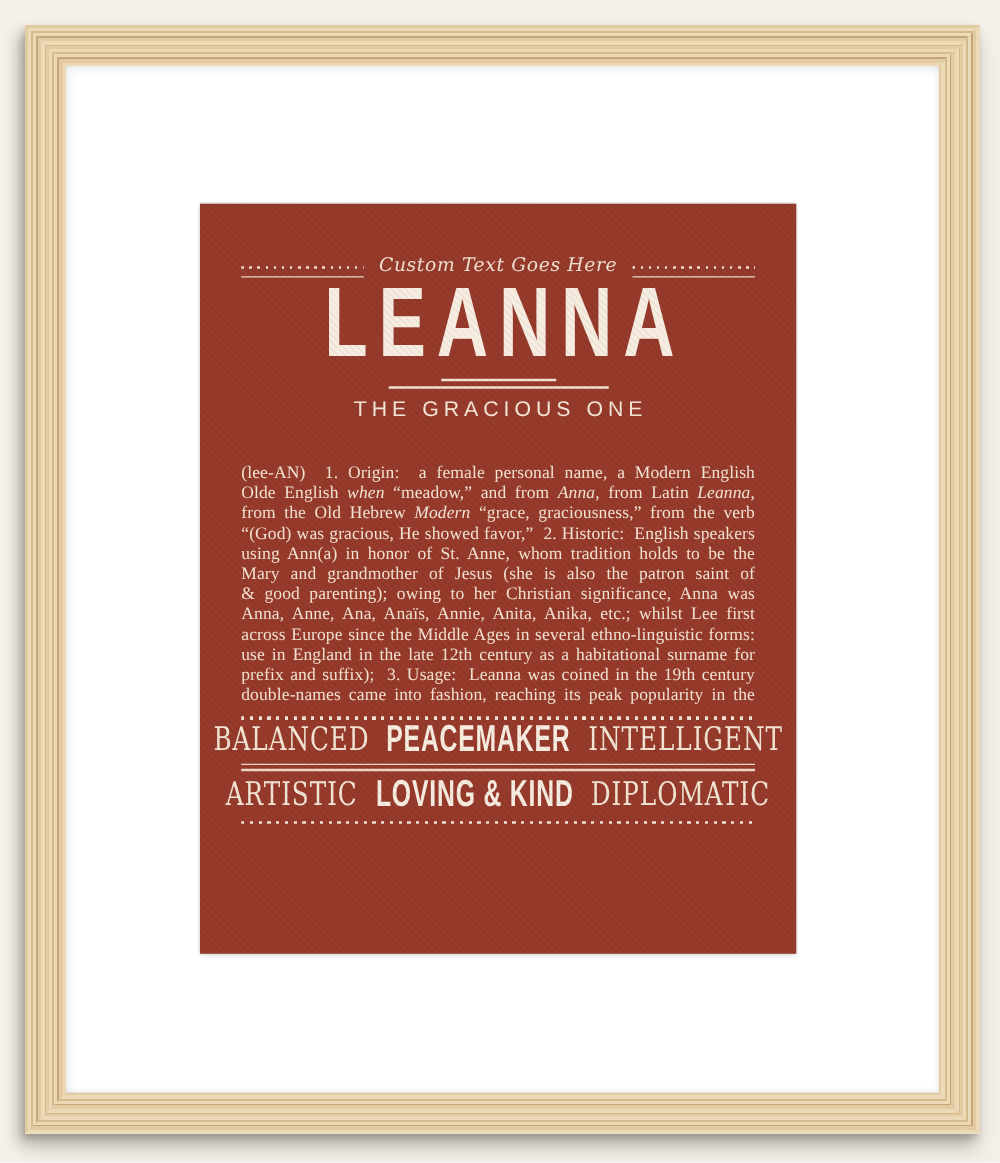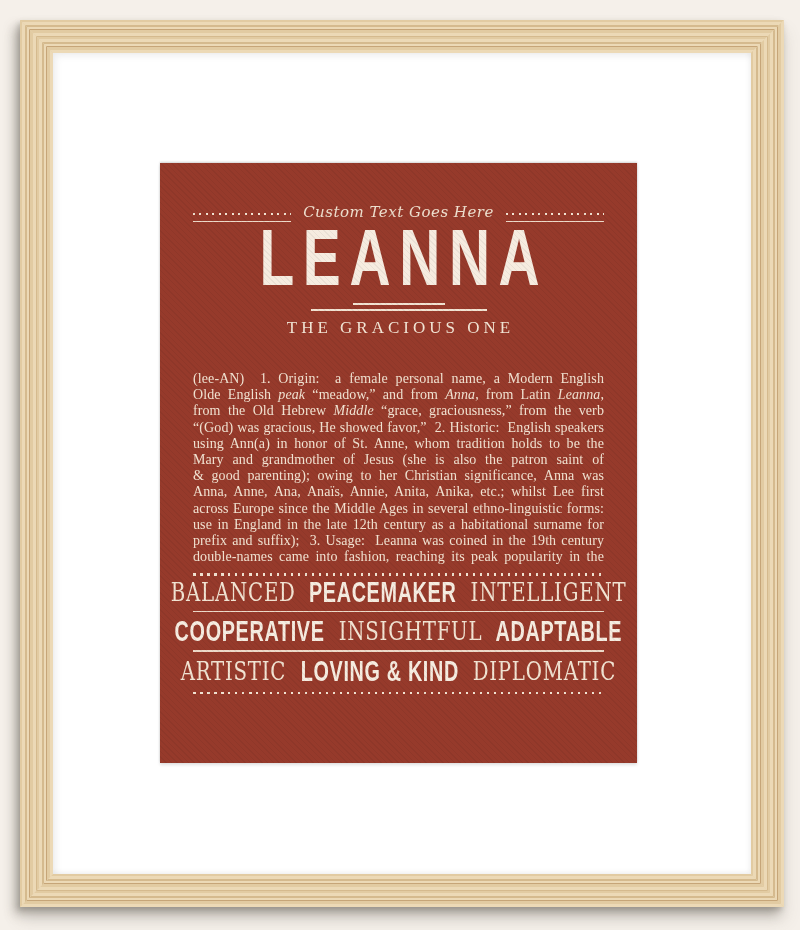--- a/index.html
+++ b/index.html
@@ -54,21 +54,21 @@
 
   .name-row{margin-top:2px;height:62px;text-align:left;overflow:visible;}
   .name-inner{display:inline-block;font-family:"Liberation Sans",sans-serif;font-weight:700;
               font-size:79px;line-height:62px;letter-spacing:12px;padding-left:12px;
               transform:scale(.72,1.0);transform-origin:50% 50%;white-space:nowrap;color:#f6ece0;}
 
   .name-sep{margin-top:14px;}
   .sep-short{width:92px;height:2px;background:var(--ink);margin:0 auto;}
   .sep-long{width:176px;height:2px;background:var(--ink);margin:4px auto 0;}
 
-  .epithet{margin-top:6px;text-align:center;font-family:Liberation Serif, serif;
+  .epithet{margin-top:6px;text-align:center;font-family:Liberation Sans, sans-serif;
            font-size:17px;line-height:22px;letter-spacing:4px;padding-left:4px;white-space:nowrap;color:#f3e6d6;}
 
   
   .desc{margin-top:32px;font-size:14px;line-height:16.2px;letter-spacing:.1px;color:var(--ink);}
   .desc-line{text-align:justify;text-align-last:justify;white-space:pre-wrap;height:16.2px;overflow:hidden;}
   .desc-line em{font-style:italic;}
 
   
   .dotted-rule{height:2.5px;background:repeating-linear-gradient(to right,var(--ink) 0 2.5px,transparent 2.5px 7px);}
   .dot-top{margin-top:8px;}
@@ -112,46 +112,41 @@
 
         <div class="name-sep">
           <div class="sep-short"></div>
           <div class="sep-long"></div>
         </div>
 
         <div class="epithet">THE GRACIOUS ONE</div>
 
         <div class="desc">
             <div class="desc-line">(lee-AN)  1. Origin:  a female personal name, a Modern English combination</div>
-            <div class="desc-line">Olde English <em>peak</em> “meadow,” and from <em>Anna</em>, from Latin <em>Leanna</em>, ultimately</div>
-            <div class="desc-line">from the Old Hebrew <em>Middle</em> “grace, graciousness,” from the verb <em>hanan</em></div>
+            <div class="desc-line">Olde English <em>when</em> “meadow,” and from <em>Anna</em>, from Latin <em>Leanna</em>, ultimately</div>
+            <div class="desc-line">from the Old Hebrew <em>Modern</em> “grace, graciousness,” from the verb <em>hanan</em></div>
             <div class="desc-line">“(God) was gracious, He showed favor,”  2. Historic:  English speakers began</div>
             <div class="desc-line">using Ann(a) in honor of St. Anne, whom tradition holds to be the mother of</div>
             <div class="desc-line">Mary and grandmother of Jesus (she is also the patron saint of homemaking</div>
             <div class="desc-line">&amp; good parenting); owing to her Christian significance, Anna was embraced</div>
             <div class="desc-line">Anna, Anne, Ana, Anaïs, Annie, Anita, Anika, etc.; whilst Lee first came into</div>
             <div class="desc-line">across Europe since the Middle Ages in several ethno-linguistic forms: Ann,</div>
             <div class="desc-line">use in England in the late 12th century as a habitational surname for one</div>
             <div class="desc-line">prefix and suffix);  3. Usage:  Leanna was coined in the 19th century when</div>
             <div class="desc-line">double-names came into fashion, reaching its peak popularity in the 1980s.</div>
           </div>
 
         <div class="dotted-rule dot-top"></div>
         <div id="traits-block">
             <div class="trait-row">
               <span class="w serif" style="margin-left: -19.68px; margin-right: -19.68px;">BALANCED</span>
               <span class="w bold" style="margin-left: -37.91px; margin-right: -37.91px;">PEACEMAKER</span>
               <span class="w serif" style="margin-left: -24.6px; margin-right: -24.6px;">INTELLIGENT</span>
             </div>
             <div class="trait-divider"></div>
-            <div class="trait-row">
-              <span class="w bold" style="margin-left: -38.59px; margin-right: -38.59px;">COOPERATIVE</span>
-              <span class="w serif" style="margin-left: -22.68px; margin-right: -22.68px;">INSIGHTFUL</span>
-              <span class="w bold" style="margin-left: -32.64px; margin-right: -32.64px;">ADAPTABLE</span>
-            </div>
             <div class="trait-divider"></div>
             <div class="trait-row">
               <span class="w serif" style="margin-left: -16.68px; margin-right: -16.68px;">ARTISTIC</span>
               <span class="w bold" style="margin-left: -40.8px; margin-right: -40.8px;">LOVING &amp; KIND</span>
               <span class="w serif" style="margin-left: -22.68px; margin-right: -22.68px;">DIPLOMATIC</span>
             </div>
           </div>
         <div class="dotted-rule dot-bottom"></div>
 
       </div>

